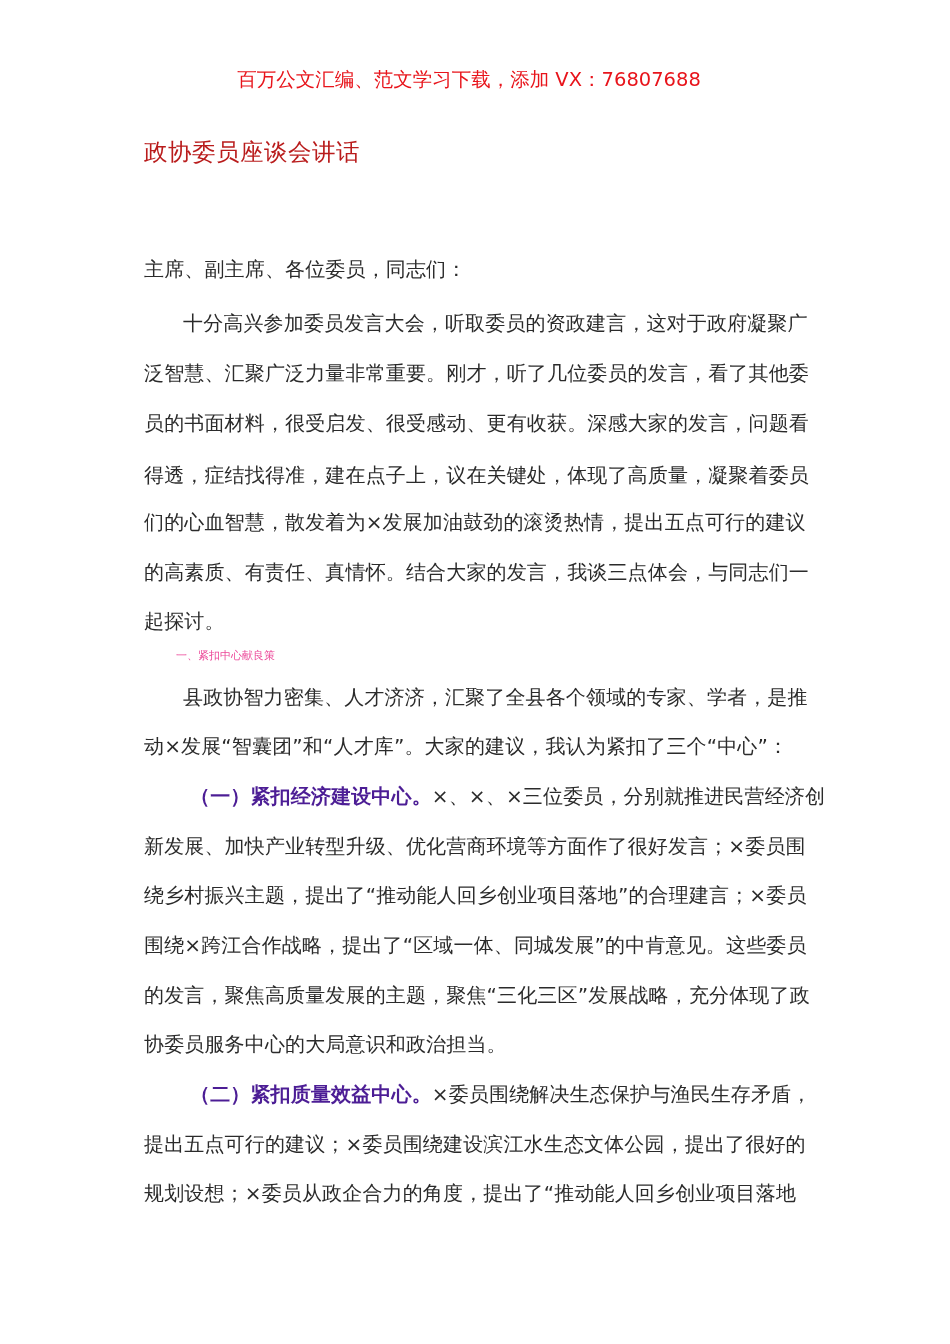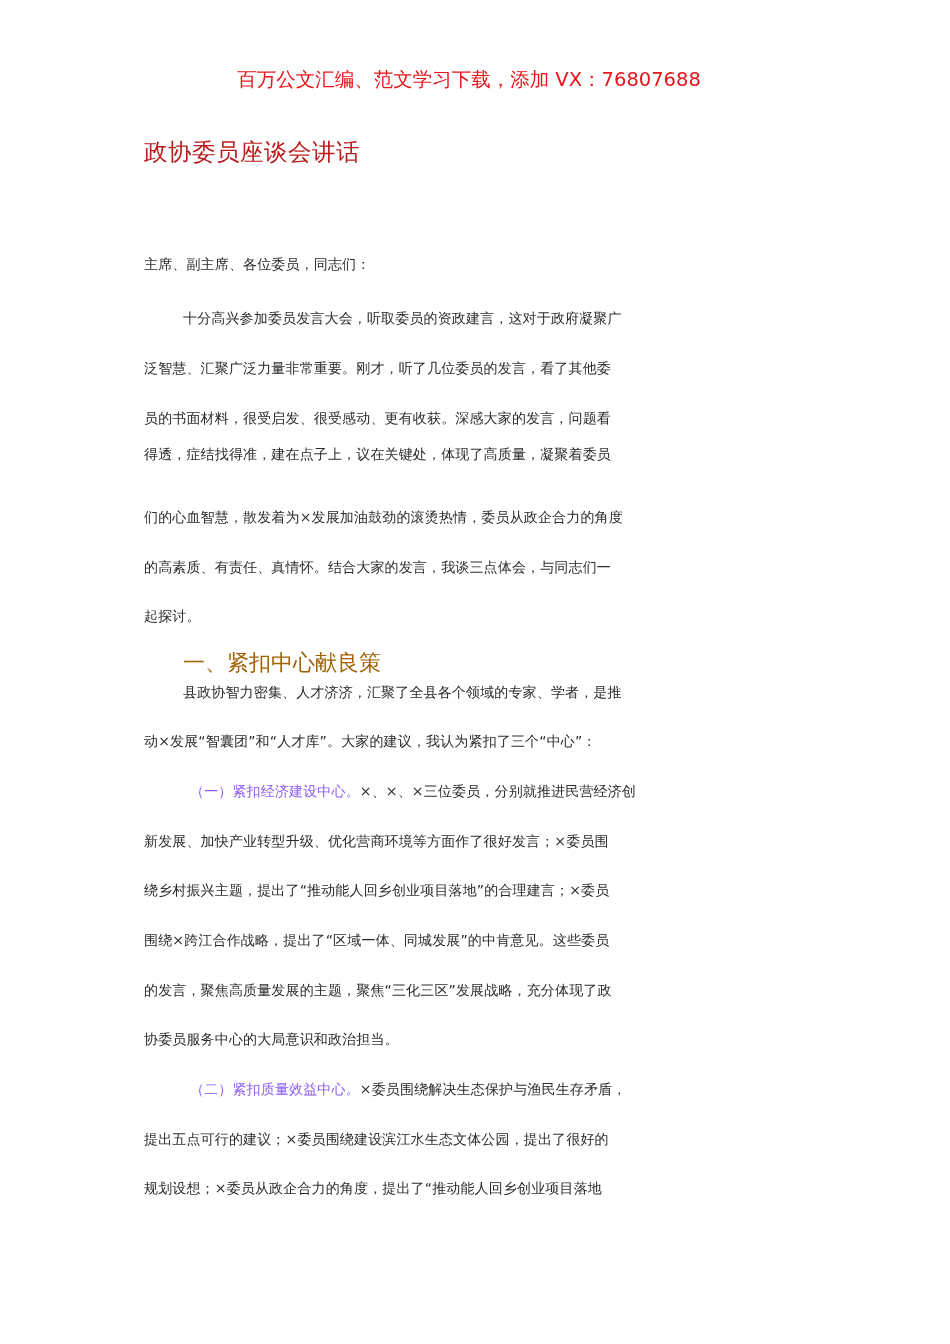--- a/index.html
+++ b/index.html
@@ -1,42 +1,42 @@
 <!DOCTYPE html>
 <html><head>
 <meta charset="utf-8">
 <style>
   html, body { margin: 0; padding: 0; background: #ffffff; }
   body { width: 950px; height: 1344px; position: relative; overflow: hidden;
          font-family: "DejaVu Sans", "Liberation Sans", sans-serif; color: #2b2b2b; }
   .banner { position: absolute; top: 66px; left: 0; width: 938px; text-align: center;
             color: #e8141b; font-size: 19.5px; letter-spacing: 0; }
   .title { position: absolute; top: 136px; left: 144px; font-size: 23.5px; color: #b91c1c; letter-spacing: 0.5px; }
-  .line { position: absolute; left: 144px; width: 664px; font-size: 14px; white-space: nowrap;
+  .line { position: absolute; left: 144px; width: 664px; font-size: 20px; white-space: nowrap;
           color: #2b2b2b; letter-spacing: 0.15px; }
   .indent { left: 183px; width: 625px; }
-  .heading { position: absolute; left: 183px; font-size: 22px; white-space: nowrap; color: #a16207; }
-  .bold { font-weight: normal; color: #8b5cf6; }
+  .heading { position: absolute; left: 176px; font-size: 11px; white-space: nowrap; color: #ec4899; }
+  .bold { font-weight: bold; color: #4c1d95; }
   .boldind { left: 190px; }
 </style>
 </head>
 <body>
 
 <div class="banner">百万公文汇编、范文学习下载，添加 VX：76807688</div>
 
 <div class="title">政协委员座谈会讲话</div>
 
 <div class="line" style="top:256px;">主席、副主席、各位委员，同志们：</div>
 
 <div>
   <div class="line indent" style="top:310px;">十分高兴参加委员发言大会，听取委员的资政建言，这对于政府凝聚广</div>
   <div class="line" style="top:360px;">泛智慧、汇聚广泛力量非常重要。刚才，听了几位委员的发言，看了其他委</div>
   <div class="line" style="top:410px;">员的书面材料，很受启发、很受感动、更有收获。深感大家的发言，问题看</div>
-  <div class="line" style="top:446px;">得透，症结找得准，建在点子上，议在关键处，体现了高质量，凝聚着委员</div>
-  <div class="line" style="top:509px;">们的心血智慧，散发着为×发展加油鼓劲的滚烫热情，委员从政企合力的角度</div>
+  <div class="line" style="top:462px;">得透，症结找得准，建在点子上，议在关键处，体现了高质量，凝聚着委员</div>
+  <div class="line" style="top:509px;">们的心血智慧，散发着为×发展加油鼓劲的滚烫热情，提出五点可行的建议</div>
   <div class="line" style="top:559px;">的高素质、有责任、真情怀。结合大家的发言，我谈三点体会，与同志们一</div>
   <div class="line" style="top:608px;">起探讨。</div>
 </div>
 
 <div class="heading" style="top:648px;">一、紧扣中心献良策</div>
 
 <div>
   <div class="line indent" style="top:684px;">县政协智力密集、人才济济，汇聚了全县各个领域的专家、学者，是推</div>
   <div class="line" style="top:733px;">动×发展“智囊团”和“人才库”。大家的建议，我认为紧扣了三个“中心”：</div>
 </div>

